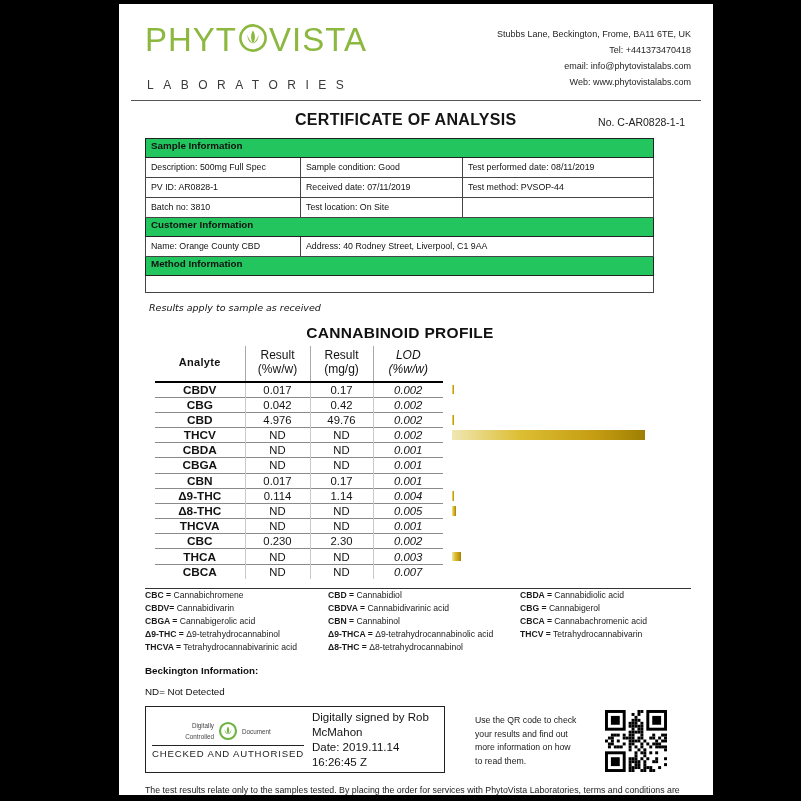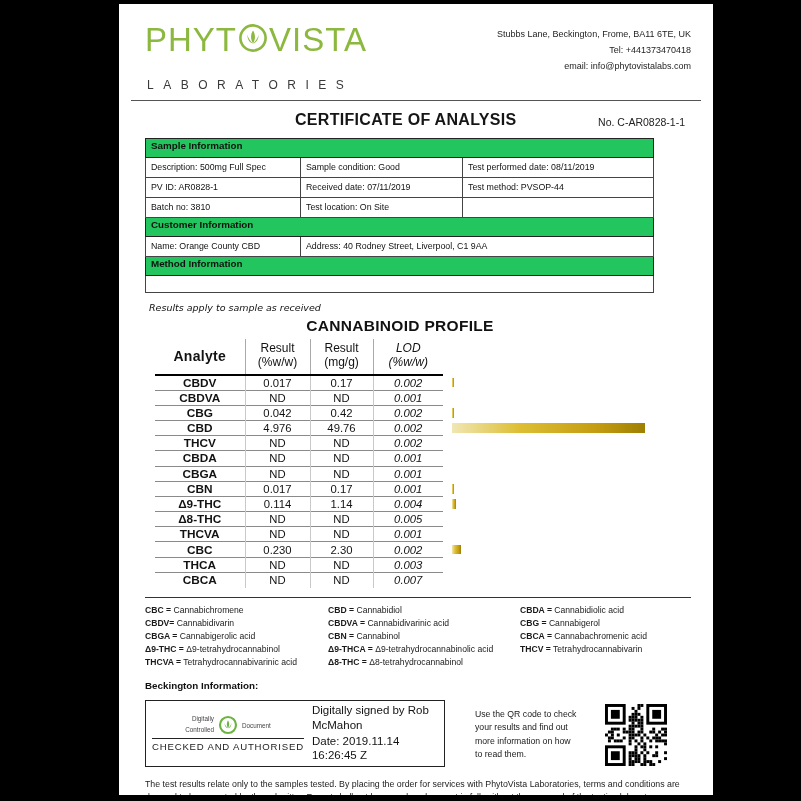--- a/index.html
+++ b/index.html
@@ -20,39 +20,39 @@
   .title-row { position:relative; margin-top:10px; height:24px; }
   .coa-title { position:absolute; left:150px; top:0; font-size:16px; font-weight:bold; letter-spacing:0.3px; color:#151515; }
   .coa-no { position:absolute; right:6px; top:5px; font-size:10.5px; color:#222; }
 
   
   .info-table { border-collapse:collapse; width:508px; margin-top:3px; font-size:8.8px; color:#111; table-layout:fixed; }
   .info-table td { border:1px solid #444; padding:4px 5px 5px; height:18px; vertical-align:middle; }
   .info-table td.sec { background:#22c55e; font-weight:bold; font-size:9.8px; padding:1px 5px 6px; height:13px; border:1.2px solid #222; }
   .info-table td.blank { height:17px; }
 
-  .results-note { font-style:italic; font-size:9.5px; margin:9px 0 4px 4px; color:#111; font-family:"DejaVu Sans", sans-serif; }
+  .results-note { font-style:italic; font-size:9.5px; margin:9px 0 11px 4px; color:#111; font-family:"DejaVu Sans", sans-serif; }
 
   .profile-title { text-align:center; font-size:15.5px; font-weight:bold; margin:3px 36px 0 0; letter-spacing:0.3px; }
 
   
   .cwrap { position:relative; margin-top:4px; }
   .ctable { border-collapse:collapse; margin-left:10px; font-size:11.5px; color:#121212; }
   .ctable th { font-weight:normal; font-size:12px; line-height:1.15; padding:3px 4px 4px; border-left:1px solid #aaa; vertical-align:middle; }
-  .ctable th:first-child { border-left:none; font-weight:bold; font-size:14px; letter-spacing:0.3px; }
+  .ctable th:first-child { border-left:none; font-weight:bold; font-size:11px; letter-spacing:0.3px; }
   .ctable thead tr { border-bottom:2.5px solid #000; }
   .ctable td { border-top:1px solid #8a8a8a; border-left:1px solid #c9c9c9; height:15.2px; text-align:center; padding:0 4px; font-size:11.3px; }
   .ctable td:first-child { border-left:none; font-weight:bold; font-size:11.8px; }
   .ctable td.lod, .ctable th.lod { font-style:italic; }
   .col-an { width:90px; } .col-p { width:65px; } .col-m { width:63px; } .col-l { width:70px; }
   .gold-bar { position:absolute; left:307px; height:9.5px;
     background:linear-gradient(90deg,#f0e7b4 0%,#ddbe33 35%,#c49c12 75%,#9e7f03 100%); }
 
   
-  .legend { border-top:1px solid #333; margin-top:9px; padding-top:6px; display:flex; font-size:8.6px; color:#1a1a1a; }
+  .legend { border-top:1px solid #333; margin-top:9px; display:flex; font-size:8.6px; color:#1a1a1a; }
   .lg-col { line-height:13px; }
   .lg-col:nth-child(1){ width:183px; } .lg-col:nth-child(2){ width:192px; } .lg-col:nth-child(3){ flex:1; }
   .lg-item b { font-weight:bold; }
 
   .addl { font-weight:bold; font-size:9.8px; margin-top:11px; }
   .nd-note { font-size:9.8px; margin-top:10px; }
 
   
   .sig-row { display:flex; margin-top:9px; align-items:flex-start; }
   .sig-box { width:300px; height:67px; border:1.6px solid #222; display:flex; align-items:center; }
@@ -87,20 +87,21 @@
             </svg>
           </span>
           <span>VISTA</span>
         </div>
         <div class="logo-sub">LABORATORIES</div>
       </div>
       <div class="contact">
         <div>Stubbs Lane, Beckington, Frome, BA11 6TE, UK</div>
         <div>Tel: +441373470418</div>
         <div>email: info@phytovistalabs.com</div>
+        <div>Web: www.phytovistalabs.com</div>
       </div>
     </div>
   </div>
   <hr class="hdr-rule">
 
   <div class="inner">
 
     <div class="title-row">
       <div class="coa-title">CERTIFICATE OF ANALYSIS</div>
       <div class="coa-no">No. C-AR0828-1-1</div>
@@ -170,26 +171,20 @@
           </tr>
         </thead>
         <tbody id="ctbody">
             <tr>
               <td>CBDV</td>
               <td>0.017</td>
               <td>0.17</td>
               <td class="lod">0.002</td>
             </tr>
             <tr>
-              <td>CBDVA</td>
-              <td>ND</td>
-              <td>ND</td>
-              <td class="lod">0.001</td>
-            </tr>
-            <tr>
               <td>CBG</td>
               <td>0.042</td>
               <td>0.42</td>
               <td class="lod">0.002</td>
             </tr>
             <tr>
               <td>CBD</td>
               <td>4.976</td>
               <td>49.76</td>
               <td class="lod">0.002</td>
@@ -283,20 +278,21 @@
         </div>
         <div class="lg-col">
           <div class="lg-item"><b>CBDA =</b> Cannabidiolic acid</div>
           <div class="lg-item"><b>CBG =</b> Cannabigerol</div>
           <div class="lg-item"><b>CBCA =</b> Cannabachromenic acid</div>
           <div class="lg-item"><b>THCV =</b> Tetrahydrocannabivarin</div>
         </div>
       </div>
 
     <div class="addl">Beckington Information:</div>
+    <div class="nd-note">ND= Not Detected</div>
 
     <div class="sig-row">
       <div class="sig-box">
         <div class="stamp">
           <div class="stamp-top">
             <div class="stamp-w">
               <div>Digitally</div>
               <div>Controlled</div>
             </div>
             <span>

